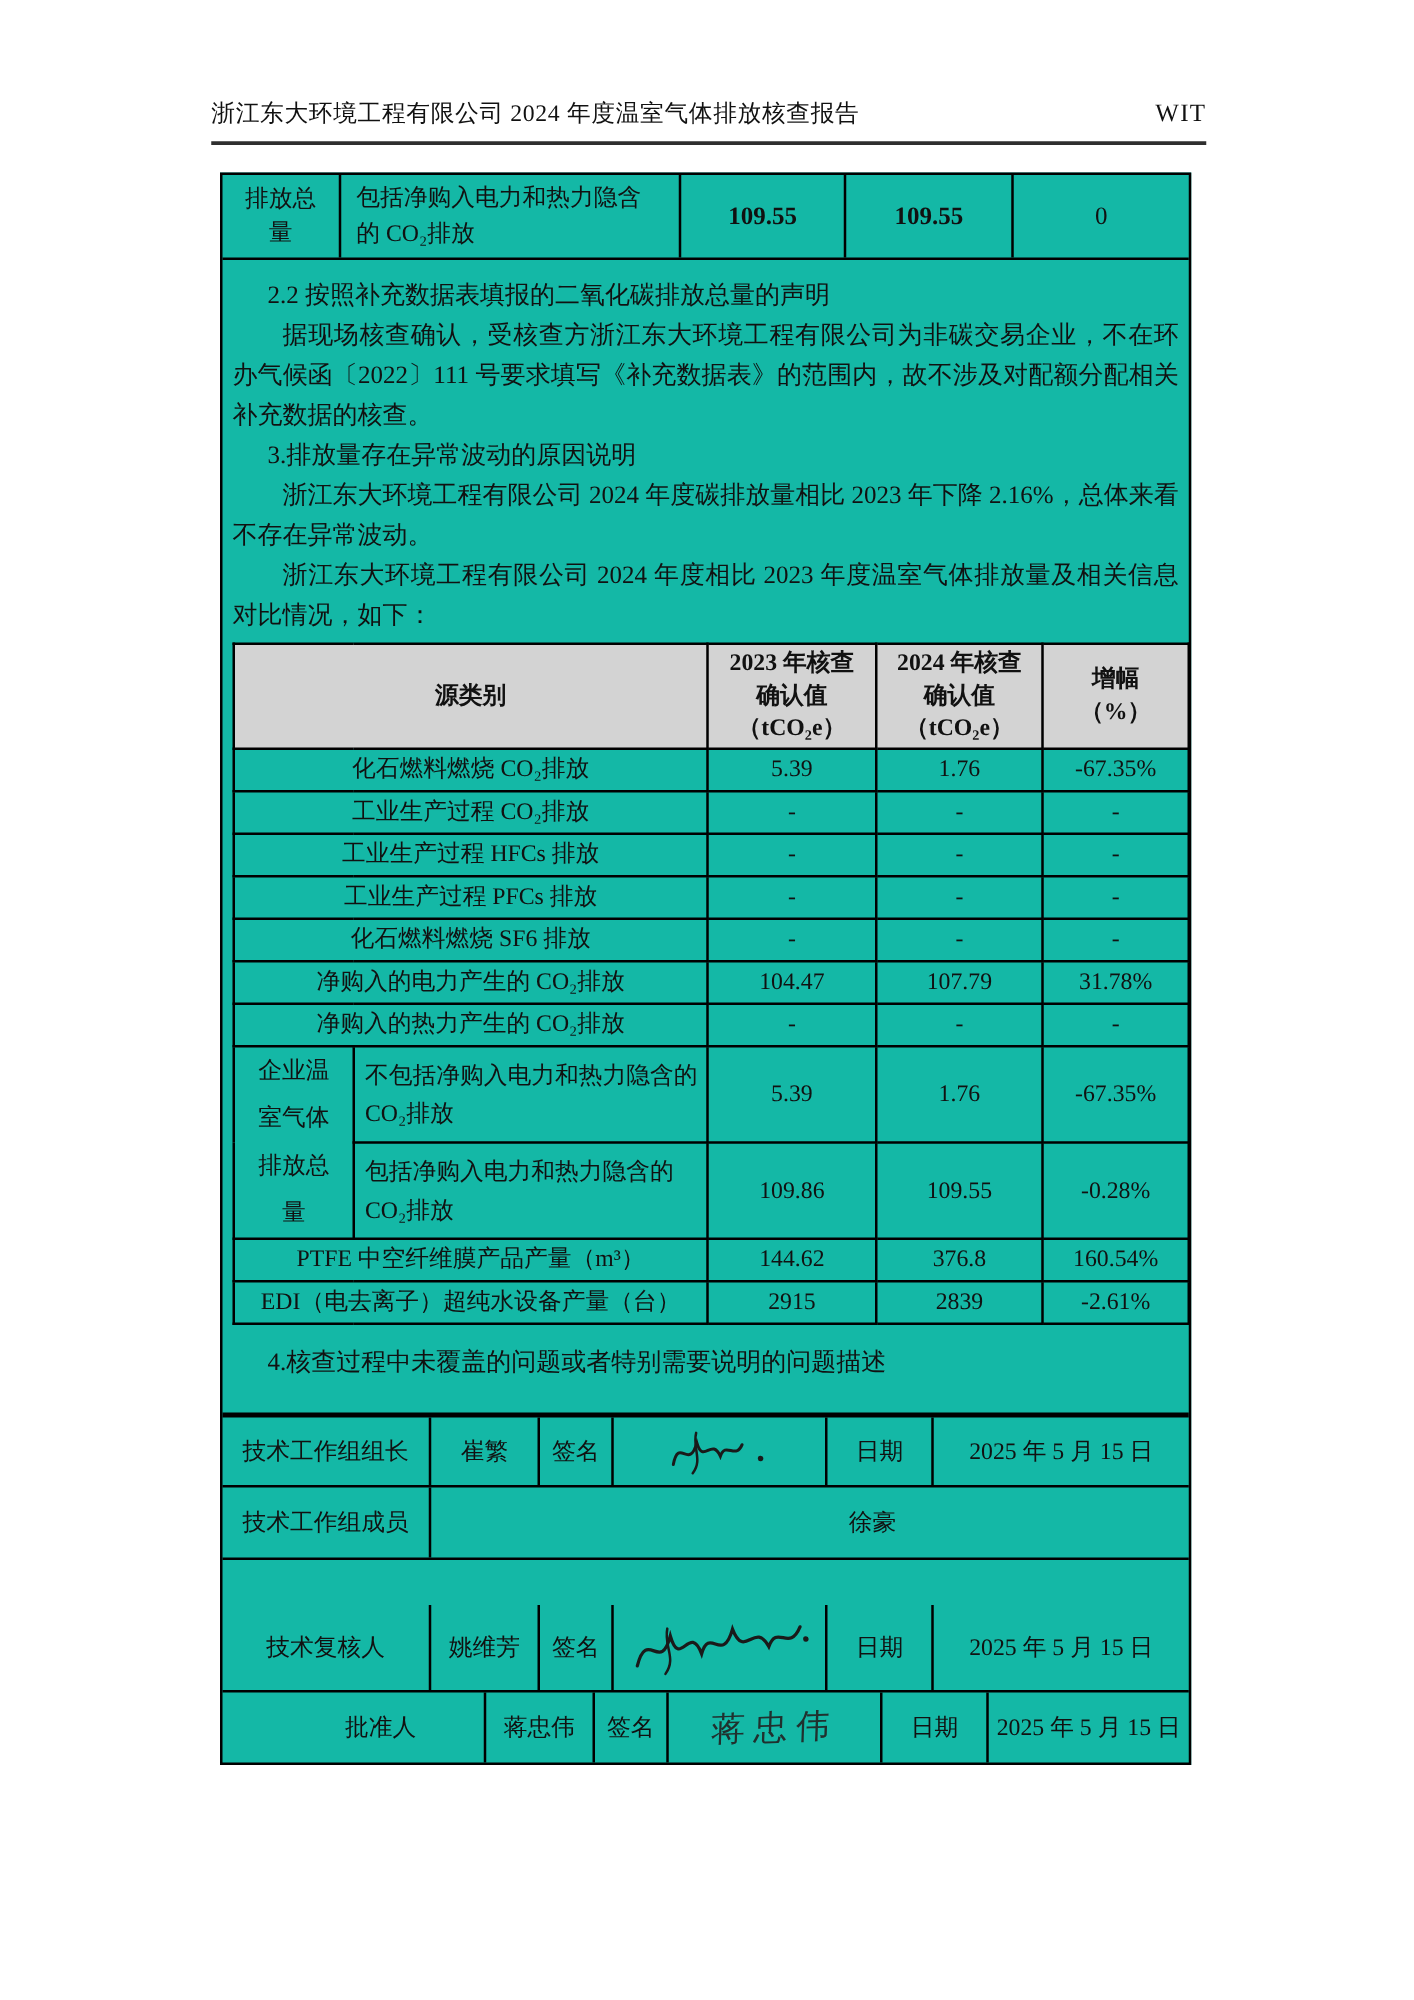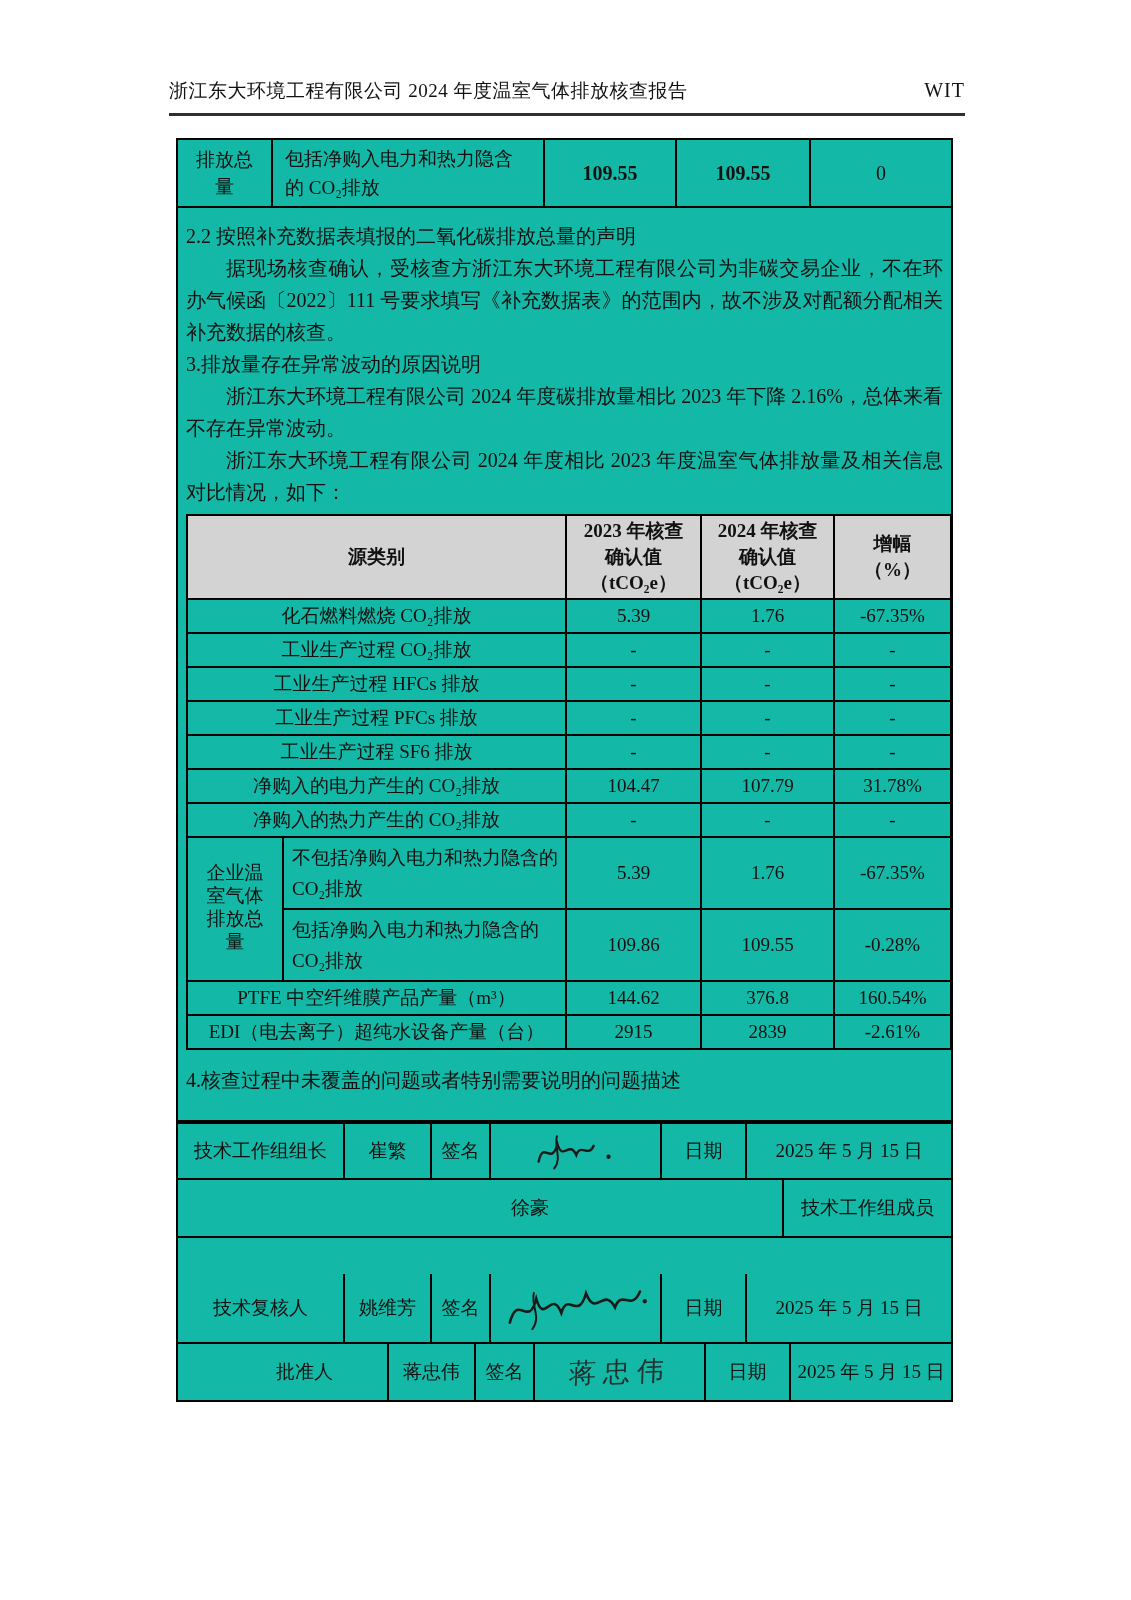--- a/index.html
+++ b/index.html
@@ -36,31 +36,31 @@
   .summary-row .cell:last-child { border-right: none; }
   .sum-c1 { width: 95px; }
   .sum-c1 span { display: inline-block; width: 64px; line-height: 27px; }
   .sum-c2 { width: 272px; justify-content: flex-start !important; text-align: left !important; padding: 4px 12px; line-height: 29px; }
   .sum-c3 { width: 132px; font-weight: bold; font-size: 20px; }
   .sum-c4 { width: 134px; font-weight: bold; font-size: 20px; }
   .sum-c5 { flex: 1; font-size: 20px; }
 
   
   .content-cell { padding: 12px 8px 0 8px; font-size: 20px; line-height: 32px; text-align: justify; }
-  .content-cell .sec-heading { font-weight: normal; }
+  .content-cell .sec-heading { font-weight: normal; margin-left: 28px; }
   .content-cell p.indent { text-indent: 2em; }
 
   
   table.cmp { width: 764px; border-collapse: collapse; margin-top: 6px; font-size: 19px; table-layout: fixed; }
   table.cmp th, table.cmp td { border: 2px solid #000; text-align: center; vertical-align: middle; padding: 0 2px; }
   table.cmp thead th { background: #d3d3d3; font-weight: bold; height: 84px; line-height: 26px; padding: 2px 0; }
   table.cmp td.lbl { height: 31px; line-height: 24px; }
   table.cmp td.val { height: 31px; }
   table.cmp td.group-lbl { vertical-align: middle; }
-  table.cmp td.group-lbl span { display: inline-block; width: 62px; line-height: 23px; text-align: center; }
+  table.cmp td.group-lbl span { display: inline-block; width: 62px; line-height: 38px; text-align: center; }
   table.cmp td.sub-lbl { text-align: left; padding: 4px 6px 4px 8px; line-height: 31px; height: 64px; }
 
   
   .sec4 { margin-top: 14px; }
   .content-bottom-spacer { height: 24px; }
 
   
   .sig-section { border-top: 4px solid #000; font-size: 19px; }
   .sig-row { display: flex; border-bottom: 2px solid #000; align-items: stretch; }
   .sig-row:last-child { border-bottom: none; padding-left: 44px; }
@@ -160,21 +160,21 @@
           <td class="val">-</td>
           <td class="val">-</td>
         </tr>
         <tr>
           <td colspan="2" class="lbl">工业生产过程 PFCs 排放</td>
           <td class="val">-</td>
           <td class="val">-</td>
           <td class="val">-</td>
         </tr>
         <tr>
-          <td colspan="2" class="lbl">工业生产过程 SF6 排放</td>
+          <td colspan="2" class="lbl">化石燃料燃烧 SF6 排放</td>
           <td class="val">-</td>
           <td class="val">-</td>
           <td class="val">-</td>
         </tr>
         <tr>
           <td colspan="2" class="lbl">净购入的电力产生的 CO₂排放</td>
           <td class="val">104.47</td>
           <td class="val">107.79</td>
           <td class="val">31.78%</td>
         </tr>
@@ -229,24 +229,24 @@
           <path d="M10 30 C 16 8, 22 36, 30 14 C 34 32, 42 10, 48 26 C 53 14, 60 30, 66 18" fill="none" stroke="#1a1a1a" stroke-width="2.4" stroke-linecap="round"></path>
           <path d="M30 6 C 26 18, 34 28, 25 38" fill="none" stroke="#1a1a1a" stroke-width="2" stroke-linecap="round"></path>
           <circle cx="80" cy="30" r="2.2" fill="#1a1a1a"></circle>
         </svg>
       </div>
       <div class="cell sig-c-datelbl">日期</div>
       <div class="cell sig-c-date">2025 年 5 月 15 日</div>
     </div>
 
     <div class="sig-row r2">
+      <div class="cell sig-c-role">技术工作组成员</div>
       <div class="cell sig-merged">
         <span>徐豪</span>
       </div>
-      <div class="cell sig-c-role">技术工作组成员</div>
     </div>
 
     <div class="sig-row r3">
       <div class="cell sig-c-role">技术复核人</div>
       <div class="cell sig-c-name">姚维芳</div>
       <div class="cell sig-c-signlbl">签名</div>
       <div class="cell sig-c-sig">
         <svg class="scribble" width="150" height="56" viewBox="0 0 150 56">
           <path d="M8 38 C 18 8, 26 46, 36 16 C 42 44, 52 6, 60 32 C 68 10, 76 42, 86 14 C 94 40, 104 8, 114 30 C 122 12, 130 36, 140 16" fill="none" stroke="#1a1a1a" stroke-width="2.6" stroke-linecap="round"></path>
           <path d="M34 10 C 30 24, 40 34, 30 46" fill="none" stroke="#1a1a1a" stroke-width="2" stroke-linecap="round"></path>

